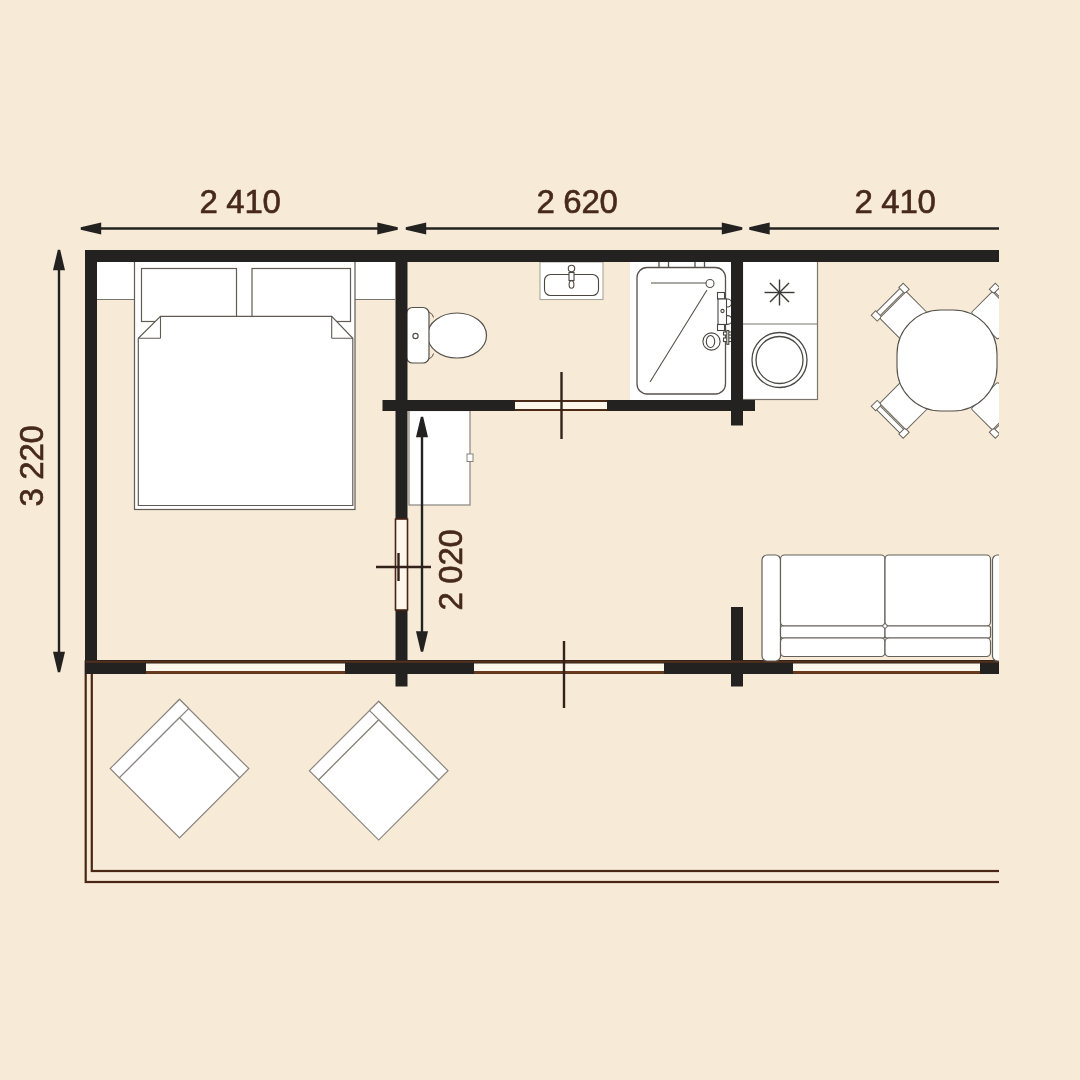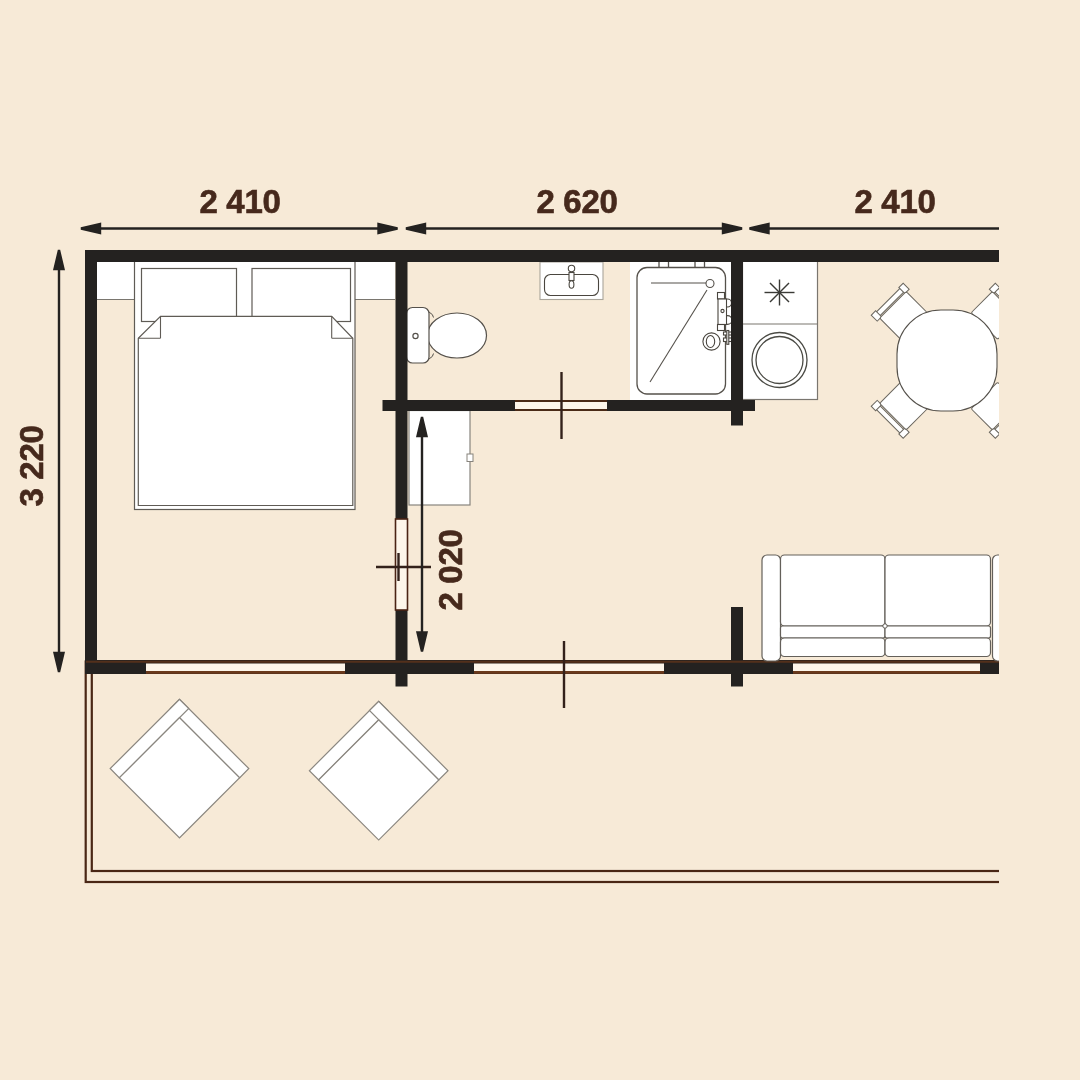--- a/index.html
+++ b/index.html
@@ -1,16 +1,16 @@
 <!DOCTYPE html>
 <html><head>
 <meta charset="utf-8">
 <style>
   html,body{margin:0;padding:0;background:#f7ead7;}
-  .wrap{width:999px;height:1080px;position:relative;overflow:hidden;font-weight:bold;}
+  .wrap{width:999px;height:1080px;position:relative;overflow:hidden;}
   svg{display:block;}
   text{font-family:"Liberation Sans", sans-serif;}
 </style>
 </head>
 <body>
 <div class="wrap">
 <svg width="1080" height="1080" viewBox="0 0 1080 1080">
   <rect x="0" y="0" width="1080" height="1080" fill="#f7ead7"></rect>
 
   <g stroke="#4a2715" stroke-width="2.2" fill="none">

